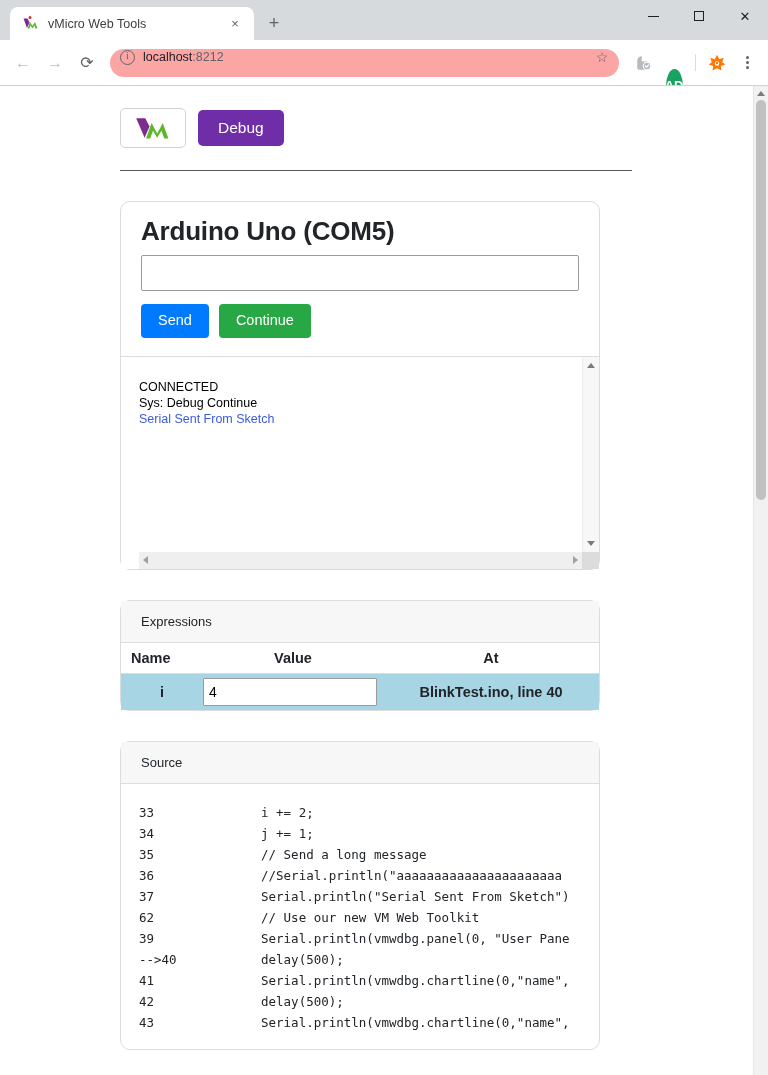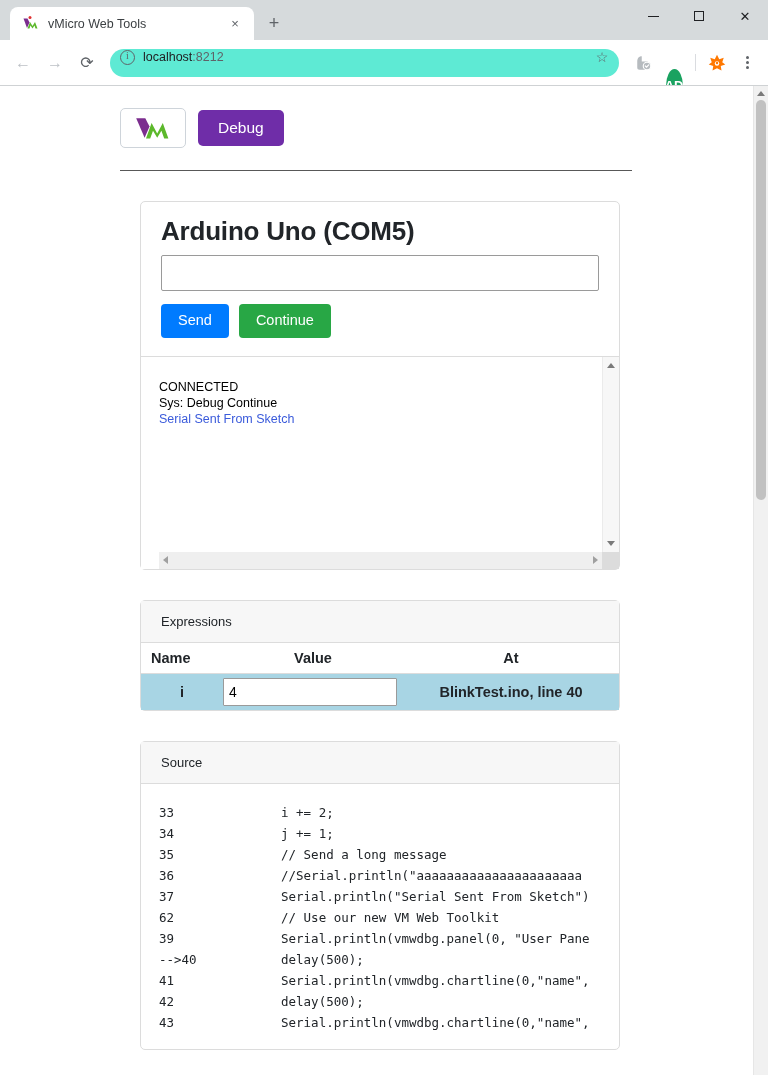--- a/index.html
+++ b/index.html
@@ -36,21 +36,21 @@
         justify-content: center; color: #202124; font-size: 13px; }
   .wc .glyph-min { display:block; width:11px; height:1px; background:#202124; }
   .wc .glyph-max { display:block; width:10px; height:10px; border:1px solid #202124; }
 
   .toolbar { height: 45px; background: #ffffff; display: flex;
              align-items: center; padding: 0 8px; gap: 2px; }
   .tb-btn { width: 30px; height: 30px; display: flex; align-items: center;
             justify-content: center; border-radius: 50%; color: #5f6368; }
   .tb-btn.disabled { color: #bdc1c6; }
 
-  .omnibox { flex: 1; height: 28px; background: #5eead4; border-radius: 14px;
+  .omnibox { flex: 1; height: 28px; background: #fca5a5; border-radius: 14px;
              display: flex; align-items: center; padding: 0 6px 11px 10px;
              margin: 0 6px; gap: 8px; }
   .omni-info { width: 15px; height: 15px; border: 1.3px solid #5f6368;
                border-radius: 50%; flex: 0 0 15px; position: relative; }
   .omni-info::after { content: "i"; position: absolute; left: 0; right: 0;
                top: -1px; text-align: center; font-size: 10px; color: #5f6368;
                font-family: "Liberation Serif", serif; }
   .omni-url { font-size: 12.5px; color: #202124; flex: 1; white-space: nowrap; }
   .omni-url .host { color: #202124; }
   .omni-url .port { color: #5f6368; }
@@ -96,21 +96,21 @@
   .logo-box { width: 66px; height: 40px; border: 1px solid #ced4da;
               border-radius: 5px; background: #fff; display: flex;
               align-items: center; justify-content: center; }
   .btn-debug { background: #6f2da8; color: #fff; border: none; border-radius: 5px;
                padding: 9px 20px; font-size: 15.5px; font-family: inherit;
                cursor: pointer; line-height: 1.15; }
   .rule { width: 512px; height: 0; border-top: 1px solid #585858; margin: 22px 0 0 0; }
 
   
   .card { width: 480px; background: #fff; border: 1px solid #dcdcdc;
-          border-radius: 5px; margin-top: 30px; margin-left: 20px; }
+          border-radius: 10px; margin-top: 30px; }
   .card-head { background: #f7f7f7; border-bottom: 1px solid #dcdcdc;
                padding: 13px 20px; }
   .card-head h2 { font-size: 13px; font-weight: normal; color: #212529; }
   .card-plain { padding: 14px 20px 18px 20px; }
   .card-plain h1 { font-size: 26px; font-weight: bold; color: #212529;
                    margin-bottom: 8px; letter-spacing: -.2px; }
 
   .txt-input { width: 100%; height: 36px; border: 1px solid #9a9a9a;
                border-radius: 2px; font-size: 14px; padding: 0 8px;
                font-family: inherit; background: #fff; }

